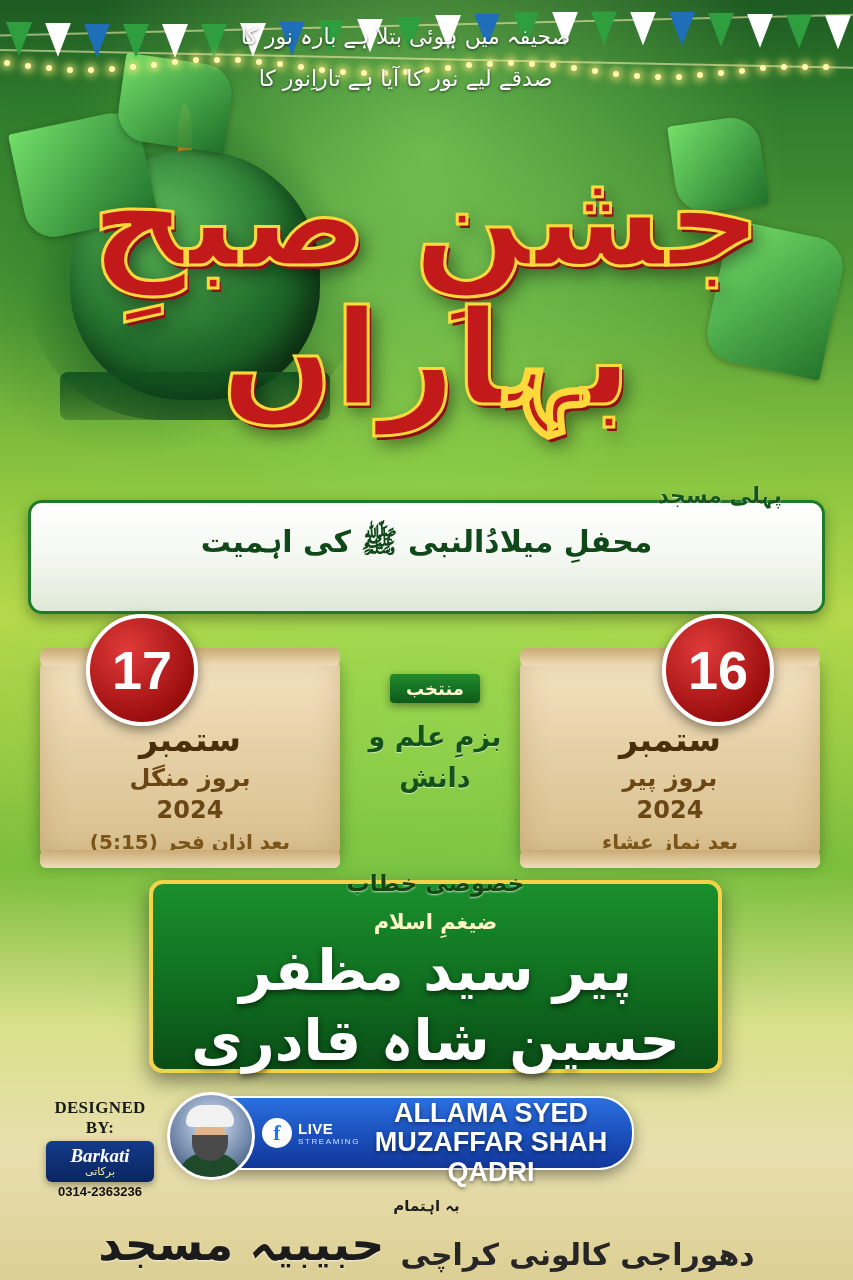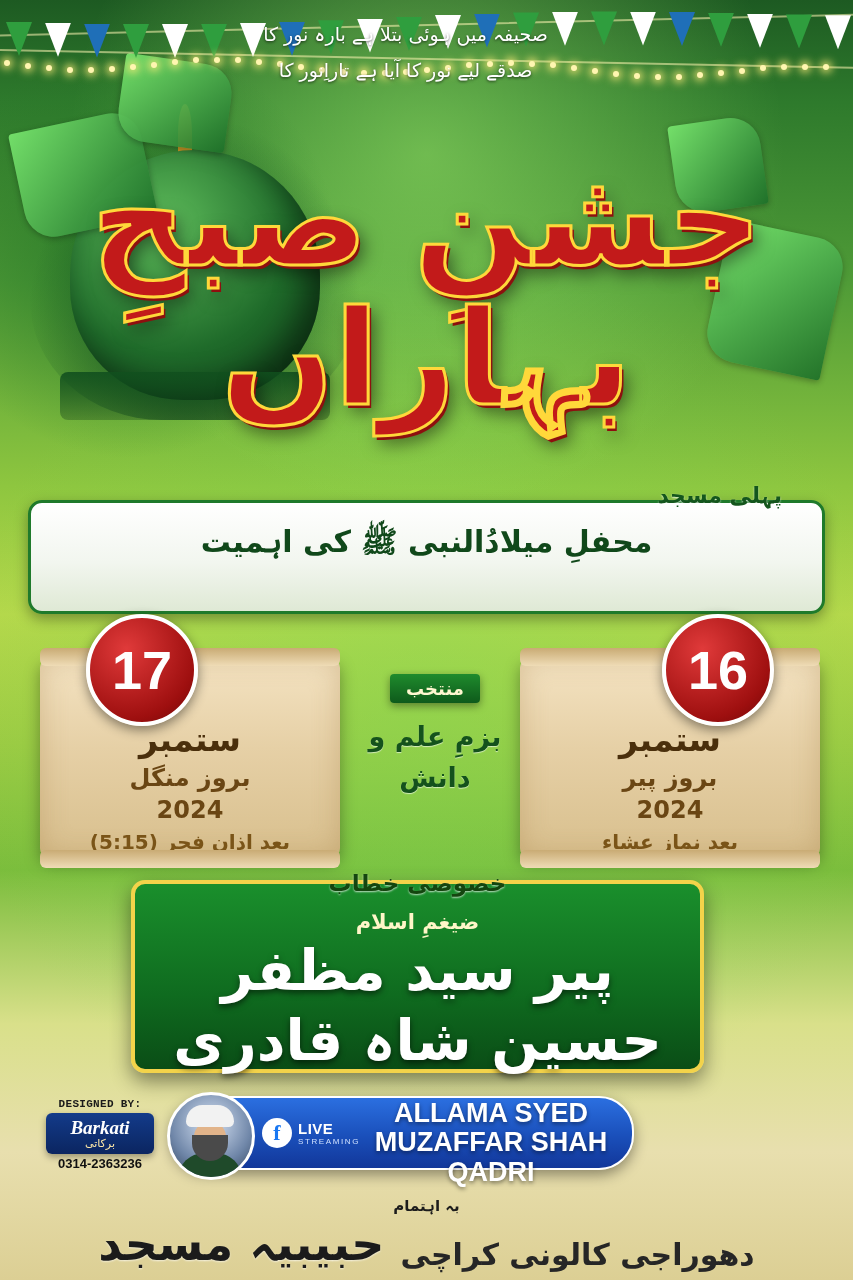--- a/index.html
+++ b/index.html
@@ -76,21 +76,21 @@
     position: absolute; width: 6px; height: 6px; border-radius: 50%;
     background: #fff6b0; box-shadow: 0 0 8px 3px rgba(255,235,120,0.85);
   }
 
   
   .couplet {
     position: absolute; top: 16px; left: 0; width: 811px;
     text-align: center; direction: rtl;
     color: #ffffff;
     text-shadow: 0 1px 3px rgba(0,0,0,0.65);
-    font-size: 19px; line-height: 1.9;
+    font-size: 22px; line-height: 1.9;
     font-family: "DejaVu Sans", sans-serif;
   }
   .couplet div { letter-spacing: 0.4px; }
 
   
   .title-wrap {
     position: absolute; top: 120px; left: 0; width: 853px;
     text-align: center; direction: rtl;
   }
   .title-main {
@@ -214,21 +214,21 @@
     margin-top: 14px;
     font-family: "DejaVu Sans", sans-serif;
     font-size: 27px; font-weight: bold;
     color: #14521c;
     line-height: 1.5;
     text-shadow: 0 1px 1px rgba(255,255,255,0.6);
   }
 
   
   .speaker-panel {
-    position: absolute; top: 880px; left: 131px; width: 565px; height: 175px;
+    position: absolute; top: 880px; left: 149px; width: 565px; height: 175px;
     background: linear-gradient(180deg, #1a8f2c 0%, #0f6b1f 60%, #0a4d16 100%);
     border: 4px solid #f3d34a;
     border-radius: 14px;
     box-shadow: 0 8px 20px rgba(0,0,0,0.45);
     text-align: center; direction: rtl;
     padding-top: 10px;
   }
   .khitab {
     position: absolute; top: -14px; left: 0; width: 100%;
     color: #14460f;
@@ -250,22 +250,22 @@
     line-height: 1.25;
     text-shadow: 0 3px 6px rgba(0,0,0,0.55);
   }
 
   
   .designer {
     position: absolute; left: 46px; top: 1098px; width: 108px;
     text-align: center;
   }
   .designer-label {
-    font-family: Liberation Mono, monospace;
-    font-size: 11px; font-weight: bold; color: #1a1a1a;
+    font-family: Liberation Serif, serif;
+    font-size: 17px; font-weight: bold; color: #1a1a1a;
     letter-spacing: 0.3px;
   }
   .designer-card {
     margin-top: 3px;
     background: linear-gradient(180deg, #133b8a, #0b2560);
     border-radius: 6px;
     padding: 5px 4px 4px;
     box-shadow: 0 3px 7px rgba(0,0,0,0.35);
   }
   .designer-brand {

